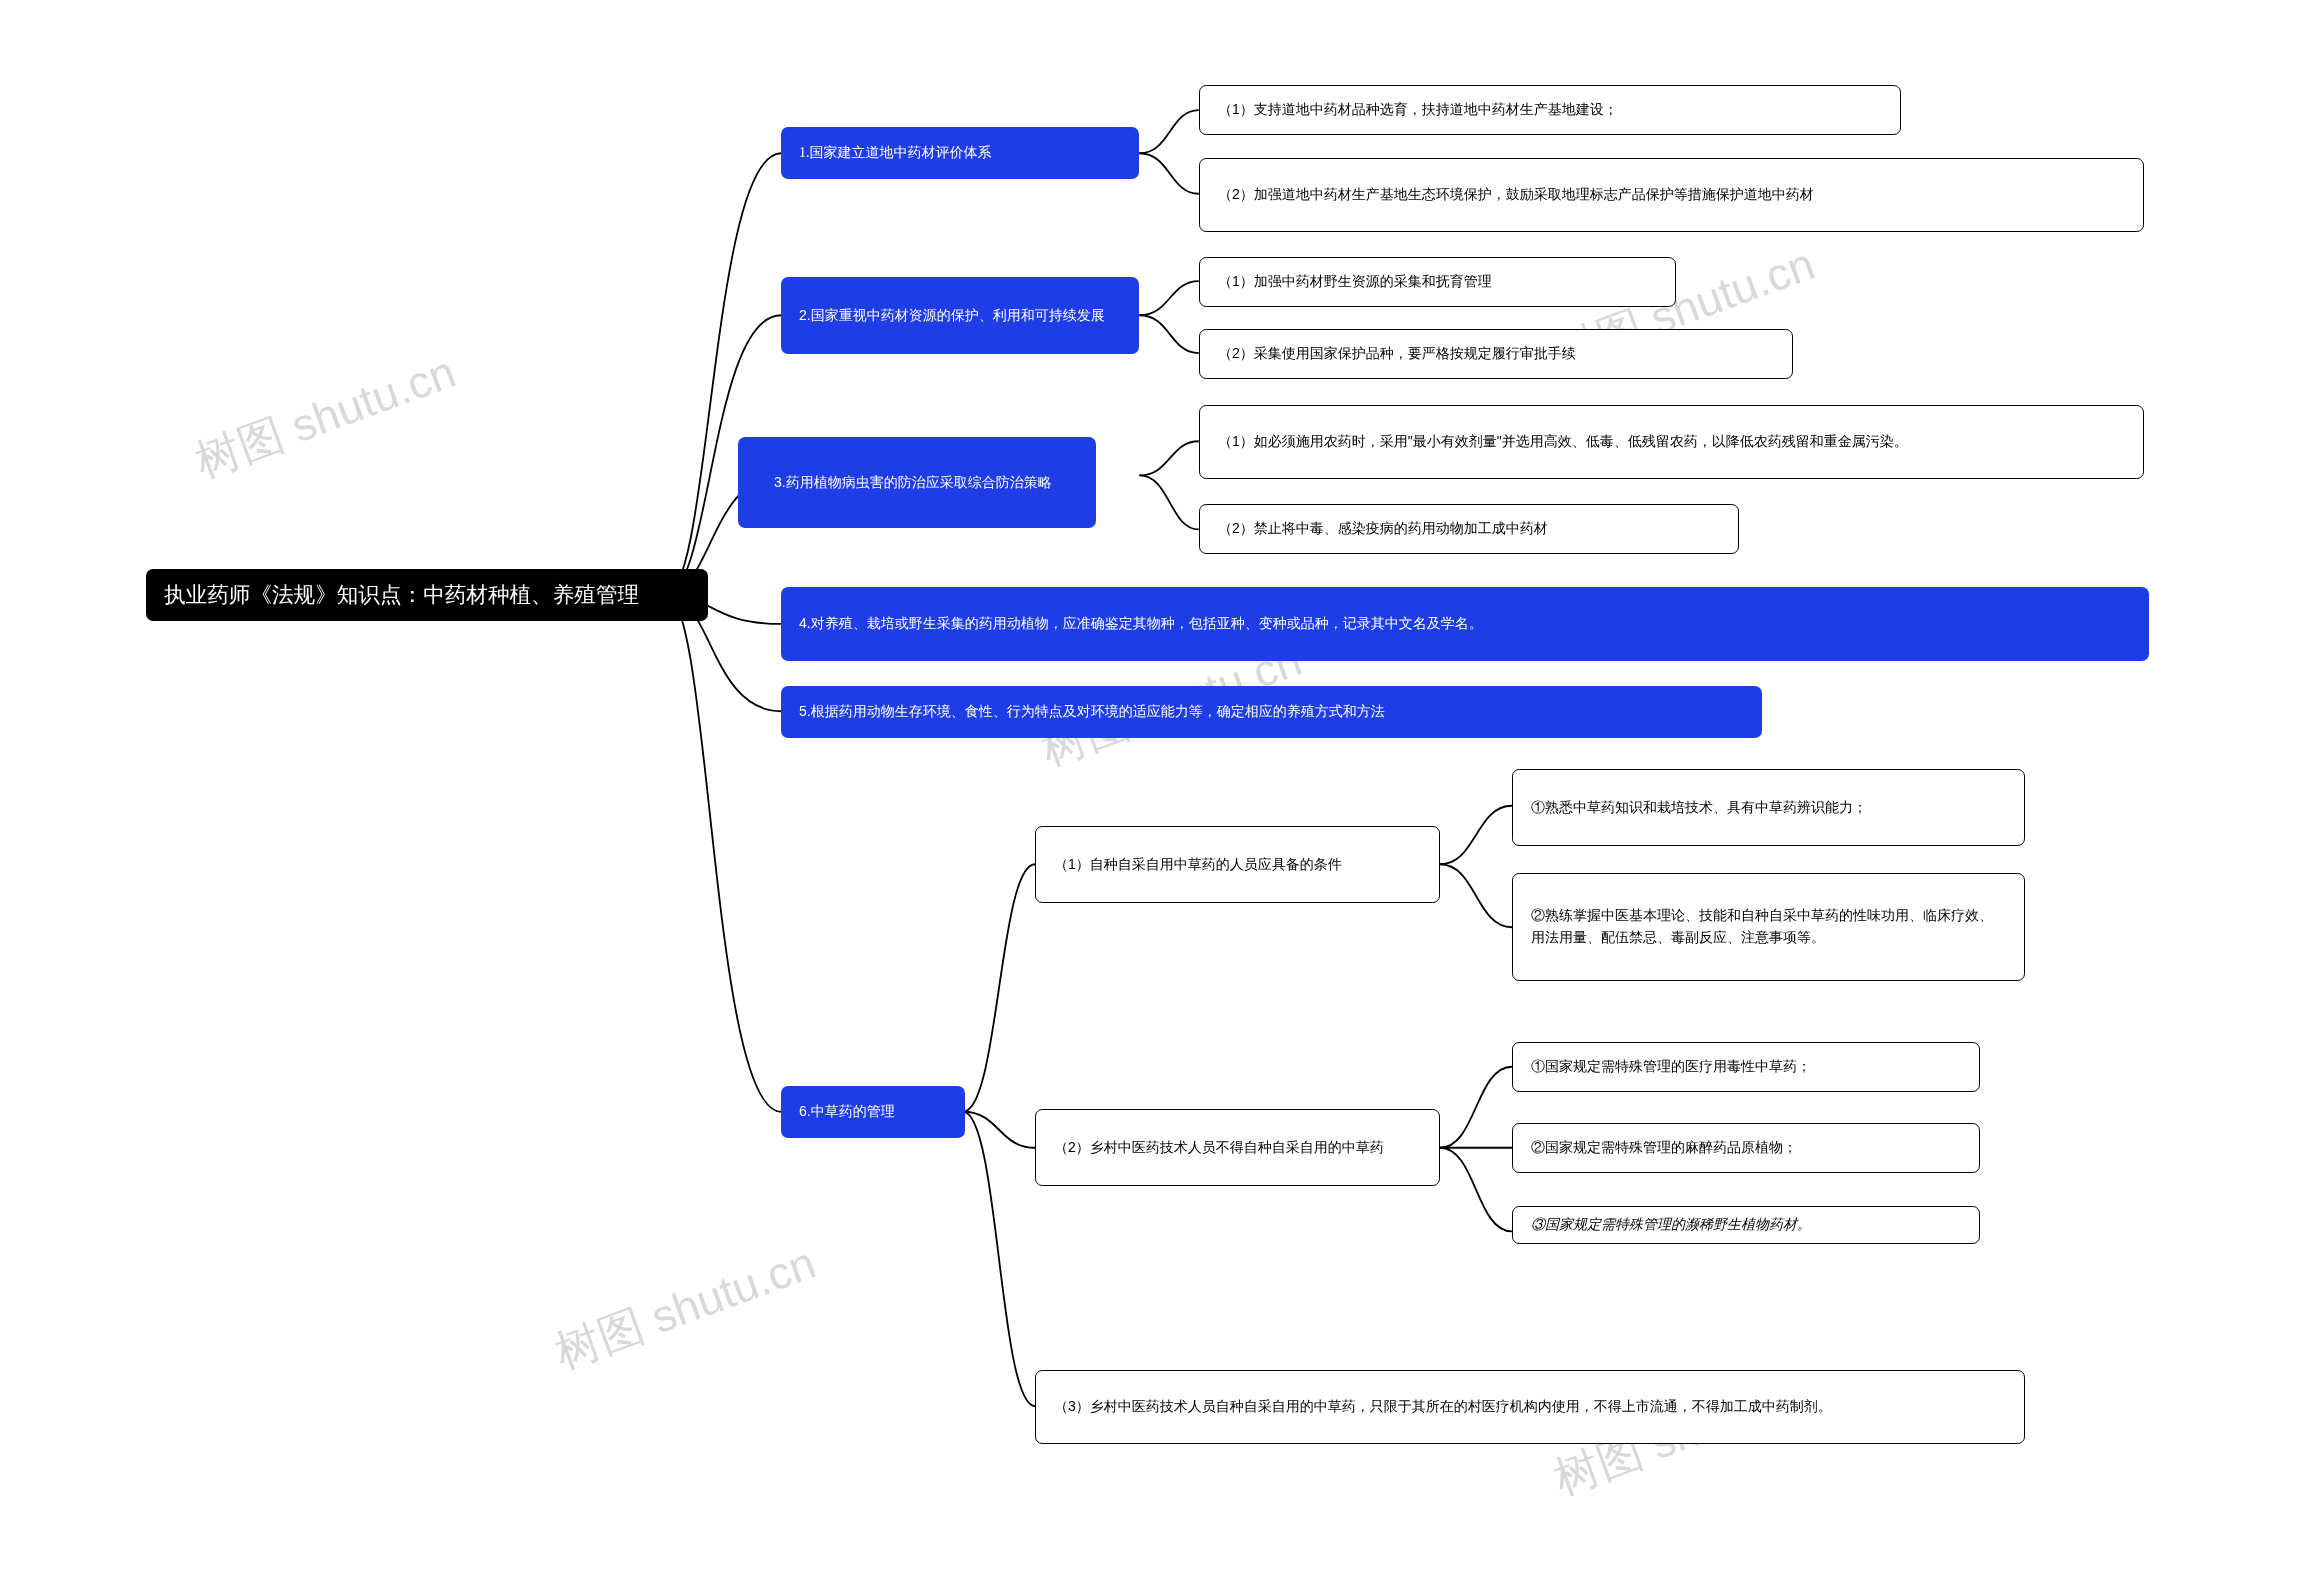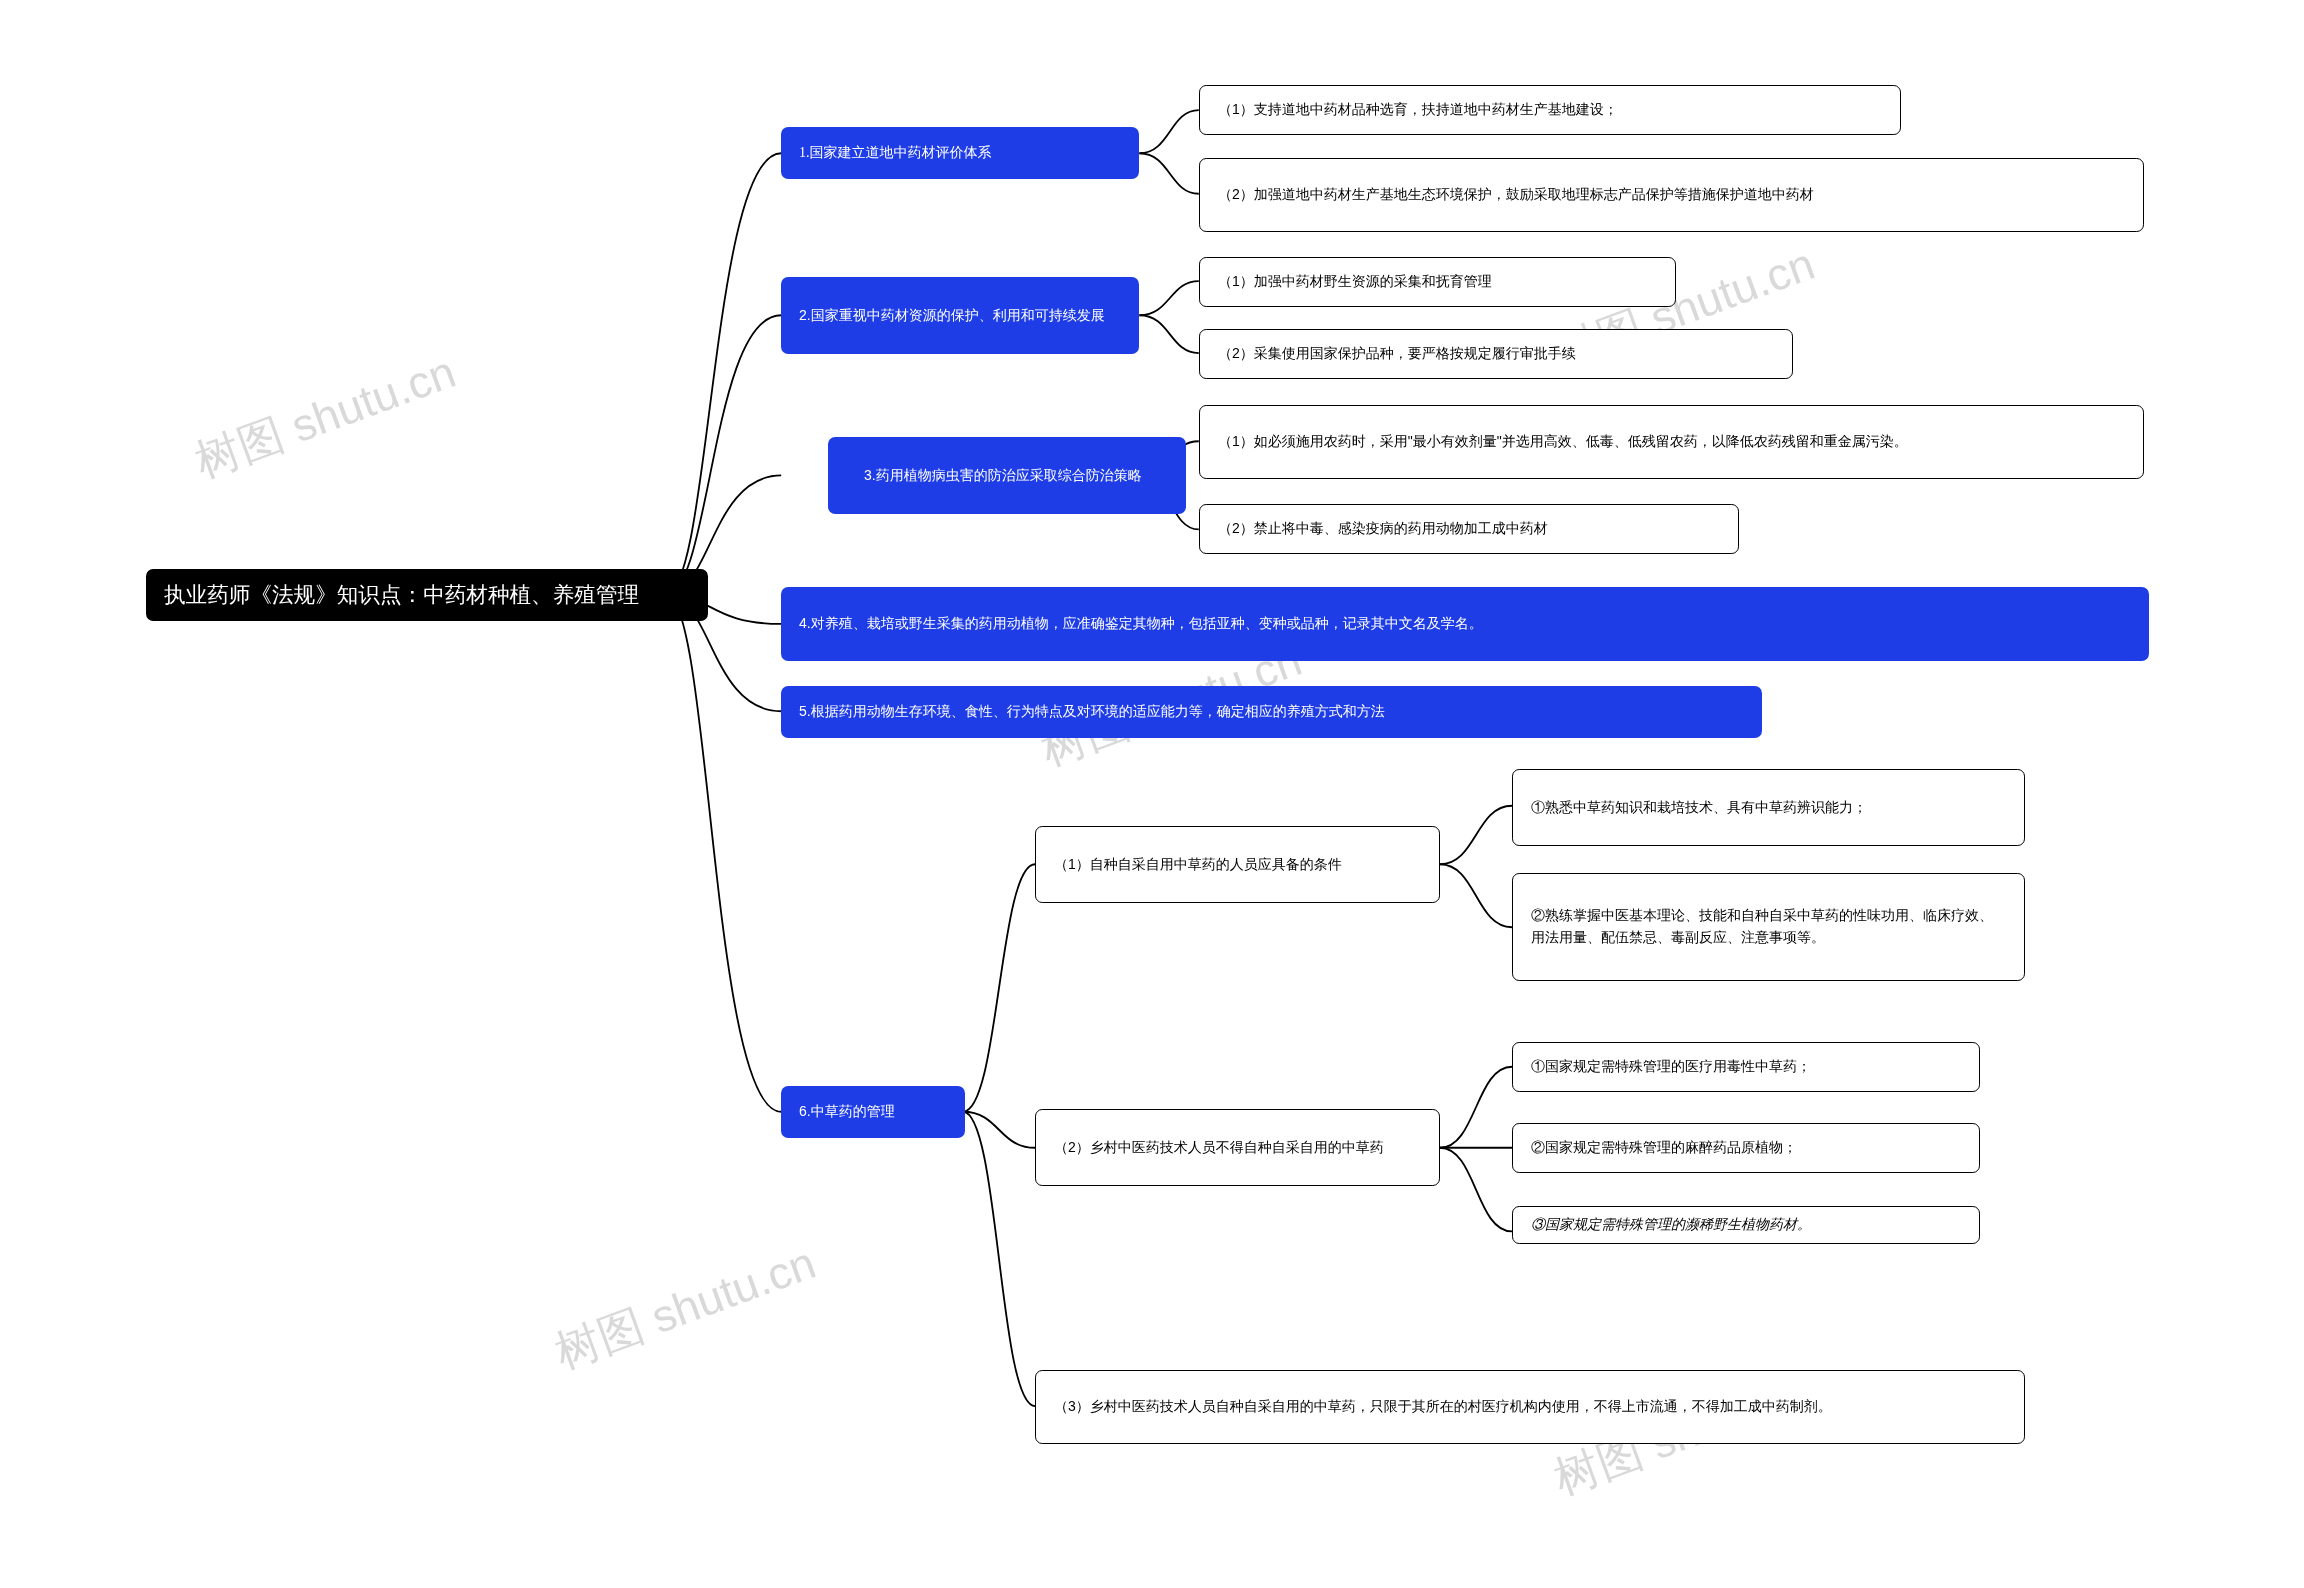--- a/index.html
+++ b/index.html
@@ -120,21 +120,21 @@
   <div class="node blue" style="left:781px; top:277px; width:358px; height:77px;">
     <span>2.国家重视中药材资源的保护、利用和可持续发展</span>
   </div>
   <div class="node leaf" style="left:1199px; top:257px; width:477px; height:50px;">
     <span>（1）加强中药材野生资源的采集和抚育管理</span>
   </div>
   <div class="node leaf" style="left:1199px; top:329px; width:594px; height:50px;">
     <span>（2）采集使用国家保护品种，要严格按规定履行审批手续</span>
   </div>
 
-  <div class="node blue" style="left:828px; top:437px; width:358px; height:77px;padding-left:36px;">
+  <div class="node blue" style="left:738px; top:437px; width:358px; height:91px;padding-left:36px;">
     <span>3.药用植物病虫害的防治应采取综合防治策略</span>
   </div>
   <div class="node leaf" style="left:1199px; top:405px; width:945px; height:74px;">
     <span>（1）如必须施用农药时，采用"最小有效剂量"并选用高效、低毒、低残留农药，以降低农药残留和重金属污染。</span>
   </div>
   <div class="node leaf" style="left:1199px; top:504px; width:540px; height:50px;">
     <span>（2）禁止将中毒、感染疫病的药用动物加工成中药材</span>
   </div>
 
   <div class="node blue" style="left:781px; top:587px; width:1368px; height:74px;">

